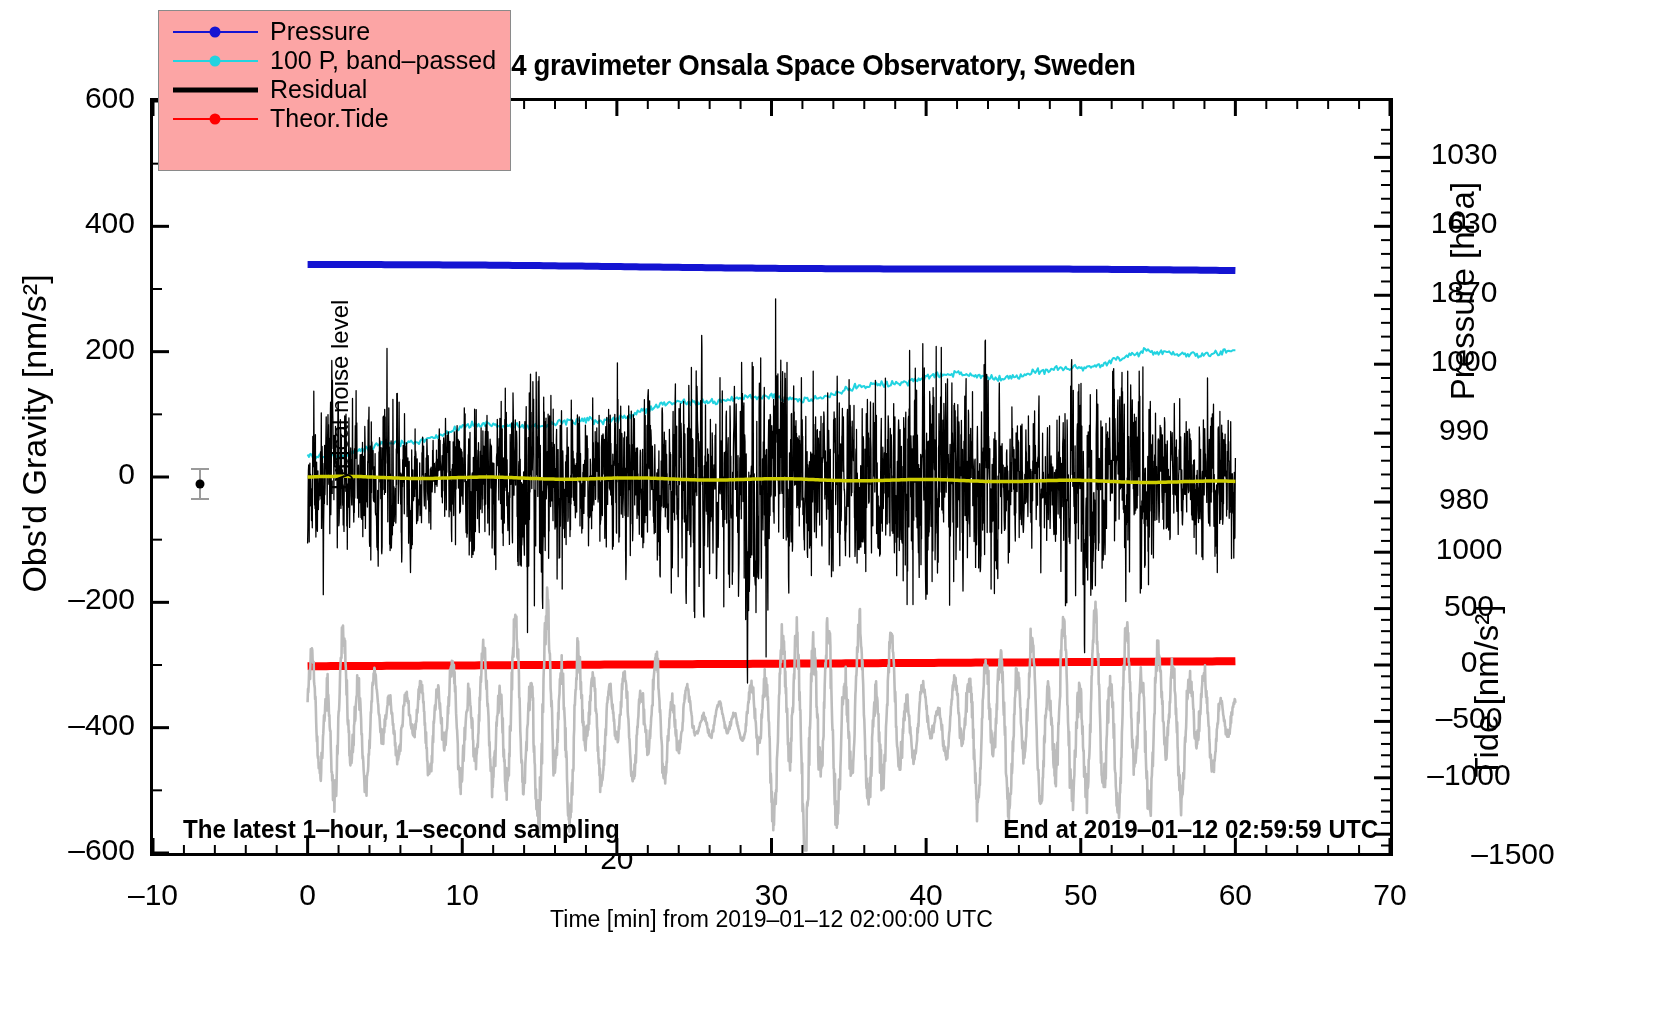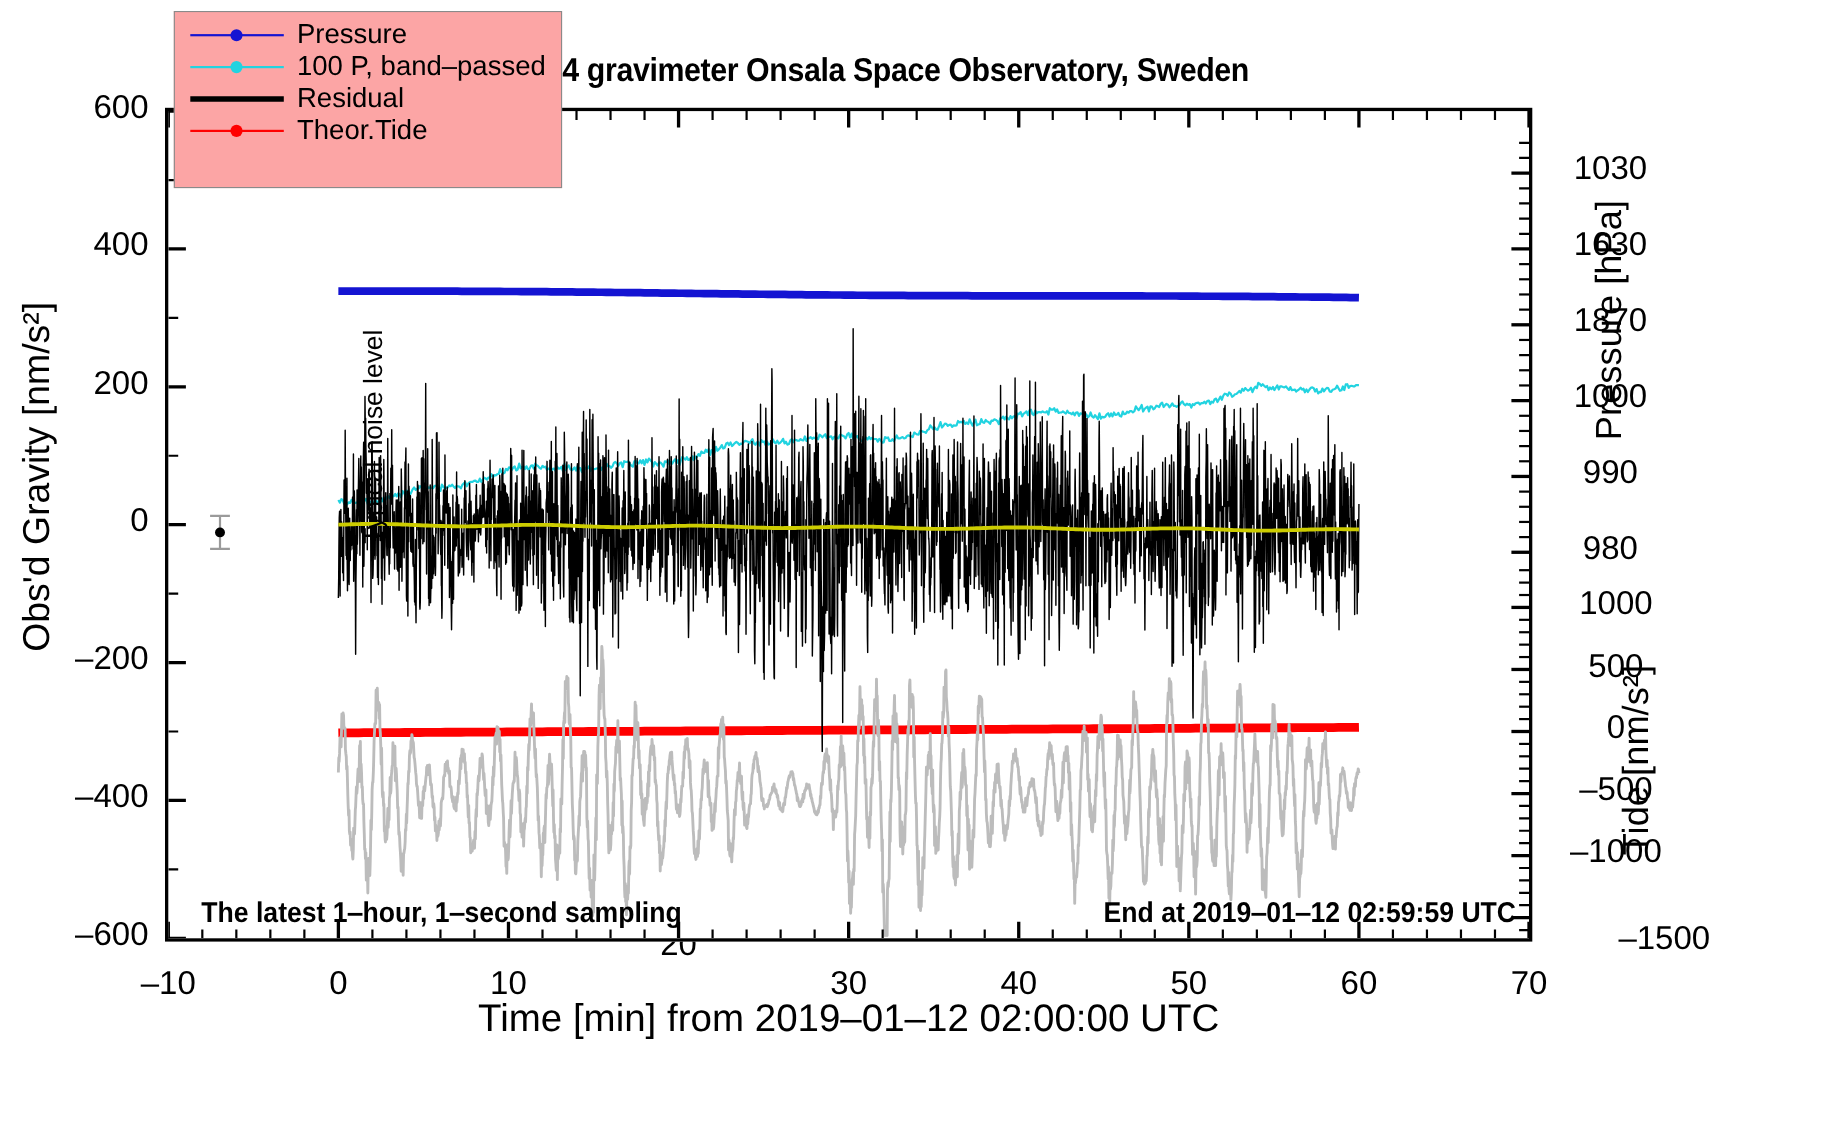--- a/index.html
+++ b/index.html
@@ -23,21 +23,21 @@
   
   .tlab{position:absolute;font-size:30px;white-space:nowrap;}
   .tlab.l{text-align:right;}
   .tlab.r{text-align:center;}
   .tlab.c{text-align:center;margin-top:12px;}
 
   
   .axname{position:absolute;font-size:34px;white-space:nowrap;}
   #ylabel-left{left:-186px;top:414px;width:440px;text-align:center;
                transform:rotate(-90deg);transform-origin:center;}
-  #xlabel{left:150px;top:906px;width:1243px;text-align:center;font-size:35px;}
+  #xlabel{left:150px;top:906px;width:1243px;text-align:center;font-size:23px;}
   #ylabel-press{left:1298px;top:272px;width:330px;text-align:center;
                 transform:rotate(-90deg);transform-origin:center;
                 font-size:33px;}
   #ylabel-tide{left:1352px;top:672px;width:270px;text-align:center;
                transform:rotate(-90deg);transform-origin:center;
                font-size:33px;}
 
   
   #legend{position:absolute;left:158px;top:10px;width:353px;height:161px;
           background:#fca5a5;border:1.5px solid #8a8a8a;box-sizing:border-box;

